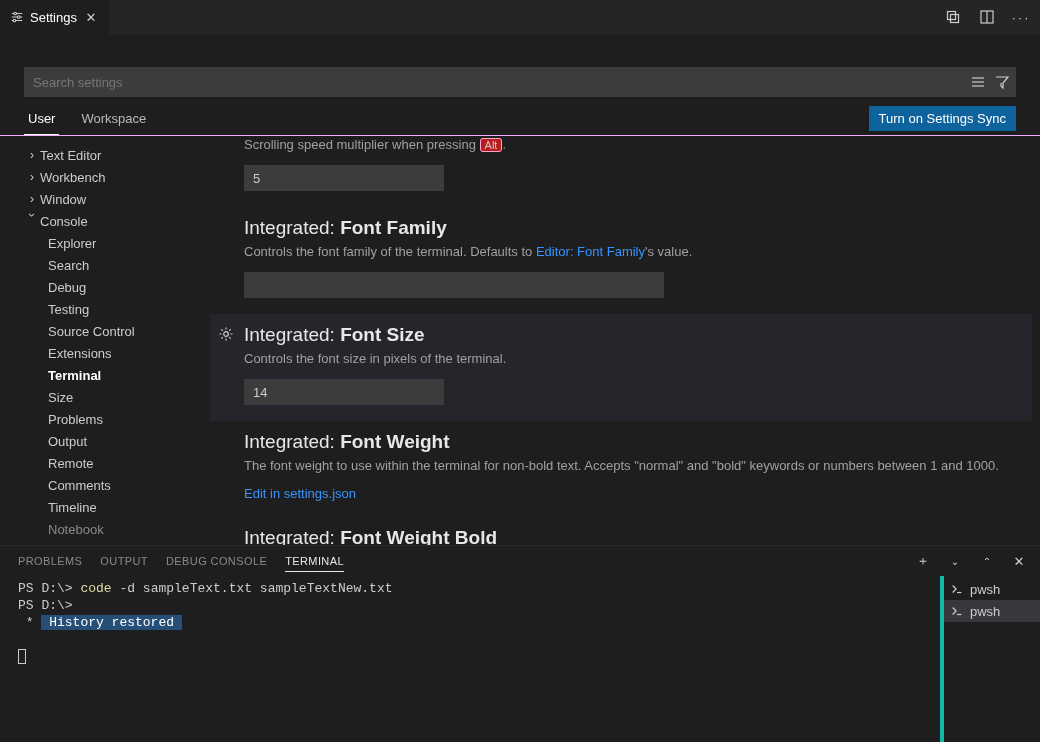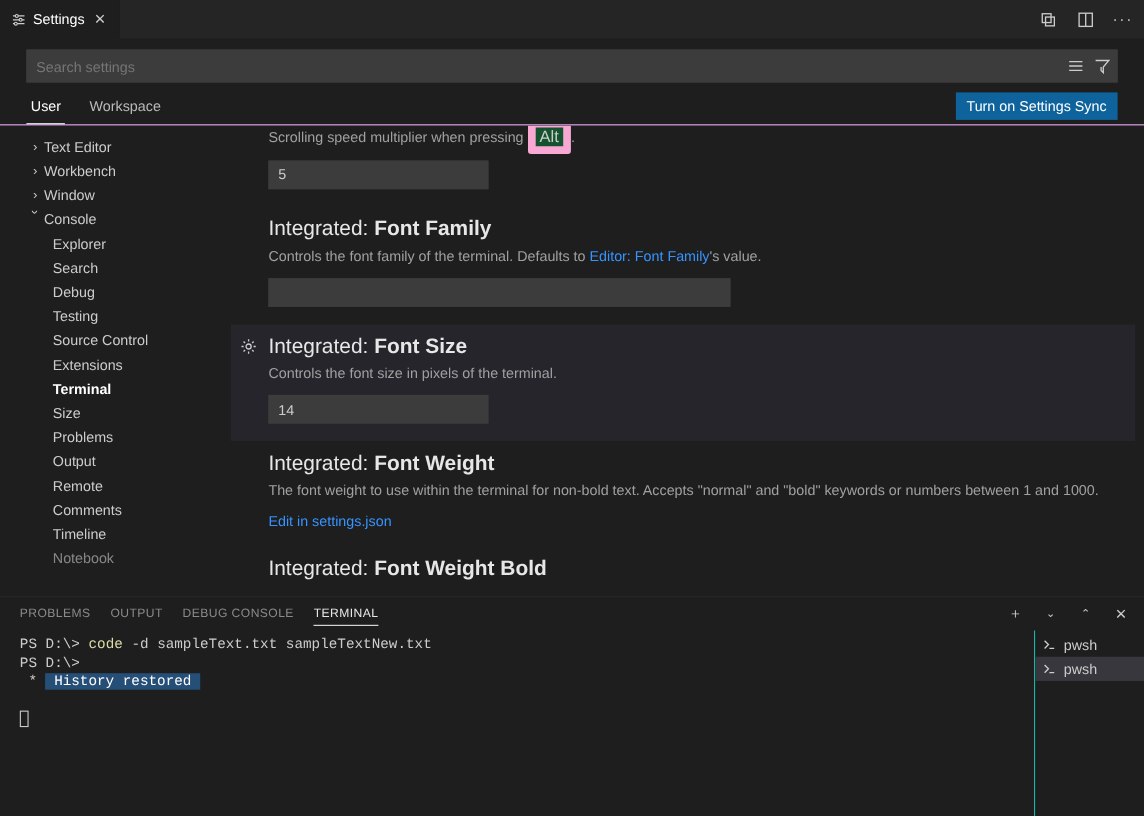--- a/index.html
+++ b/index.html
@@ -50,20 +50,21 @@
   .settings-body {
     flex: 1 1 auto;
     display: flex;
     flex-direction: column;
     overflow: hidden;
     background: #1e1e1e;
     padding-top: 10px;
   }
   .search-row {
     padding: 0 24px 8px 24px;
+    margin-top: 23px;
   }
   .search-input {
     width: 100%;
     height: 30px;
     background: #3c3c3c;
     border: 1px solid #3c3c3c;
     color: #cccccc;
     padding: 0 30px 0 8px;
     font-size: 13px;
     position: relative;
@@ -162,25 +163,25 @@
   .setting-title .prefix { font-weight: 400; }
   .setting-title .name { font-weight: 600; }
   .setting-desc {
     color: #a0a0a0;
     font-size: 13px;
     line-height: 1.45;
     margin-bottom: 10px;
   }
   .setting-desc .link { color: #3794ff; cursor: pointer; }
   .setting-desc .kbd {
-    background: #14532d;
-    border: 7px solid #f9a8d4;
+    background: #b91c1c;
+    border: 1px solid #f9a8d4;
     border-radius: 3px;
     padding: 0 4px;
-    font-size: 15px;
+    font-size: 11px;
     color: #cccccc;
   }
   .setting-input {
     width: 200px;
     height: 26px;
     background: #3c3c3c;
     border: 1px solid #3c3c3c;
     color: #cccccc;
     padding: 0 8px;
     font-size: 13px;
@@ -241,21 +242,21 @@
     color: #ffffff;
   }
   .term-area .cursor {
     display: inline-block;
     width: 8px; height: 15px;
     border: 1px solid #cccccc;
     vertical-align: middle;
   }
   .term-list {
     width: 100px;
-    border-left: 1px solid #14b8a6;
+    border-left: 4px solid #14b8a6;
     padding-top: 2px;
   }
   .term-row {
     height: 22px;
     display: flex;
     align-items: center;
     gap: 6px;
     padding: 0 6px;
     font-size: 13px;
     color: #cccccc;

